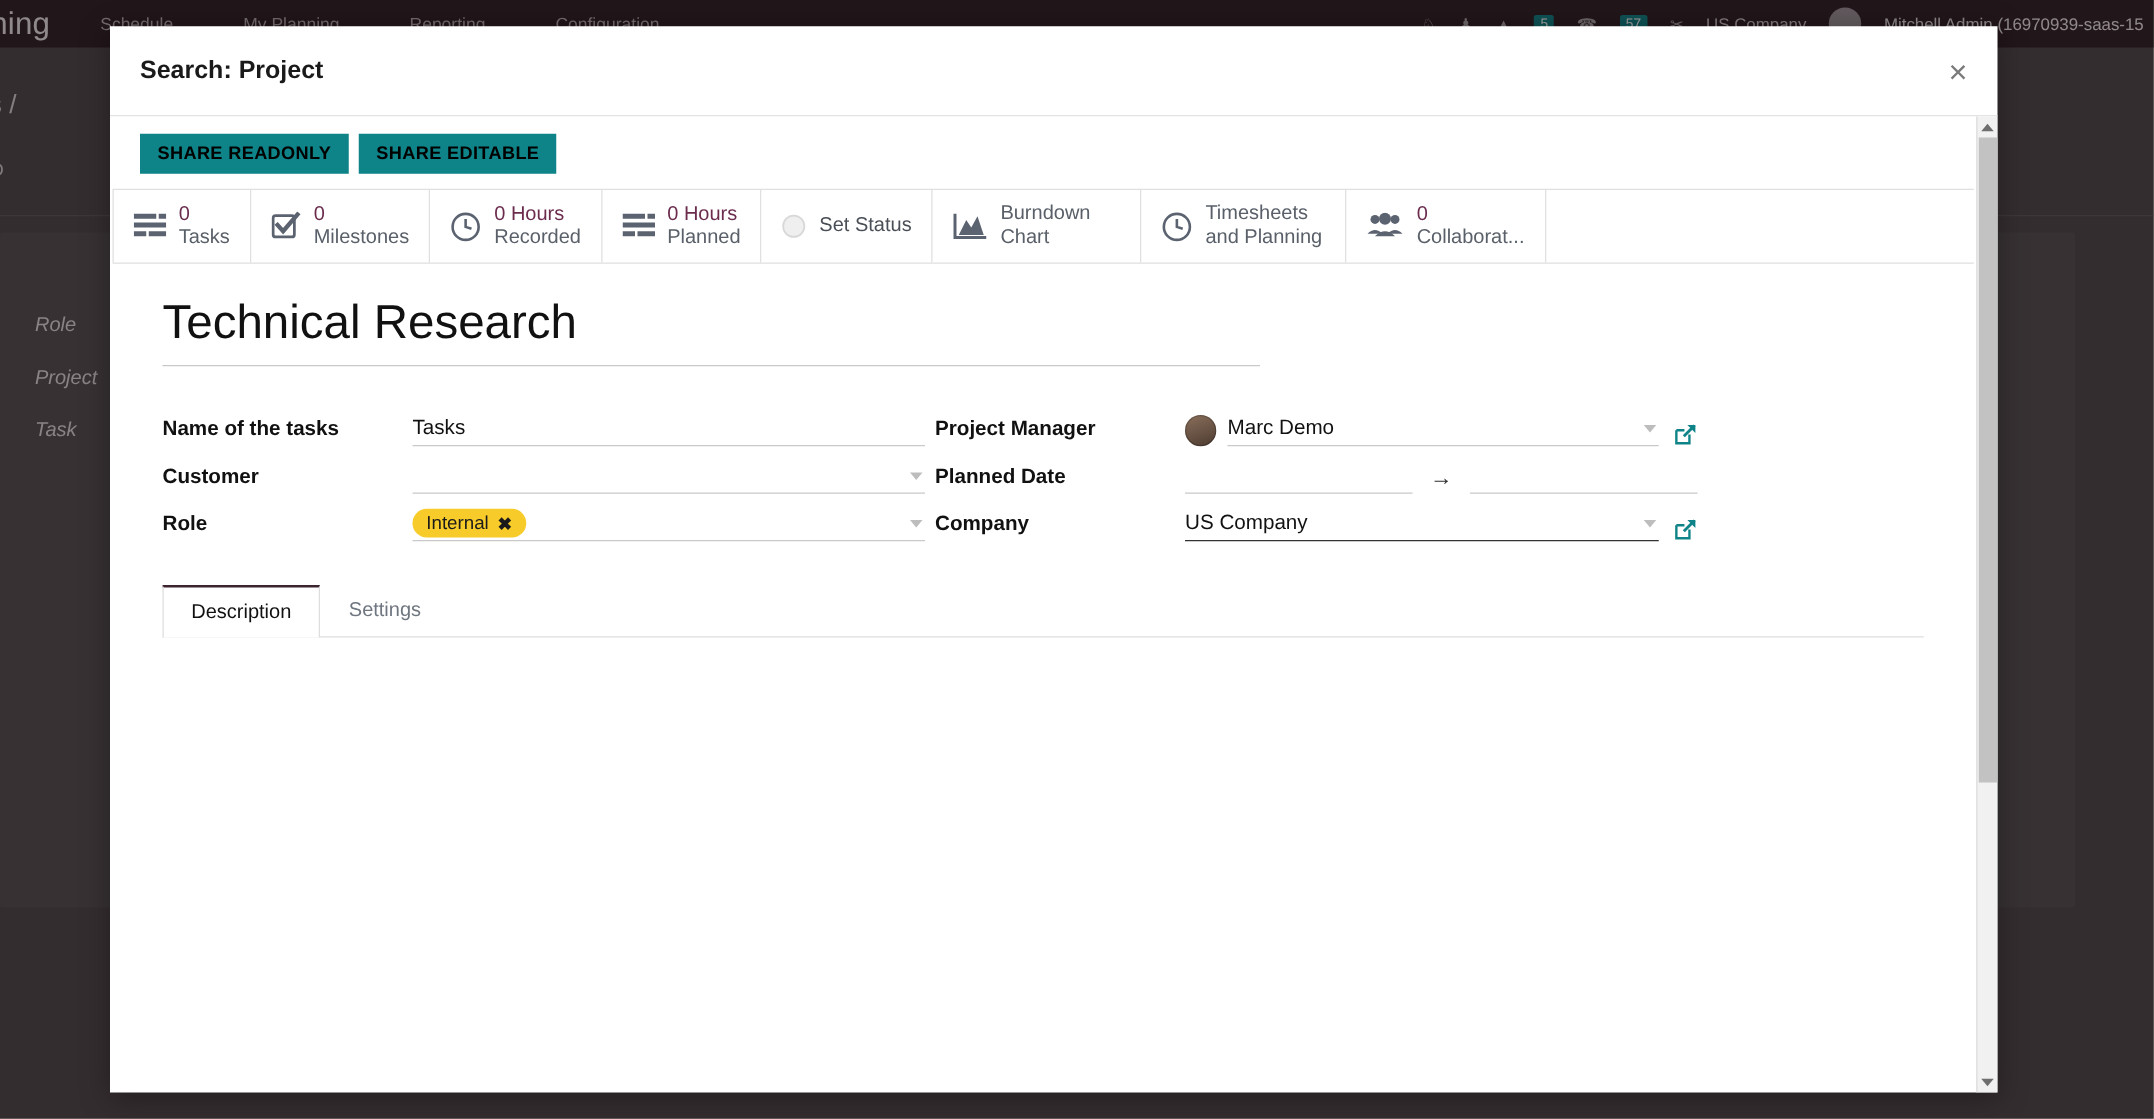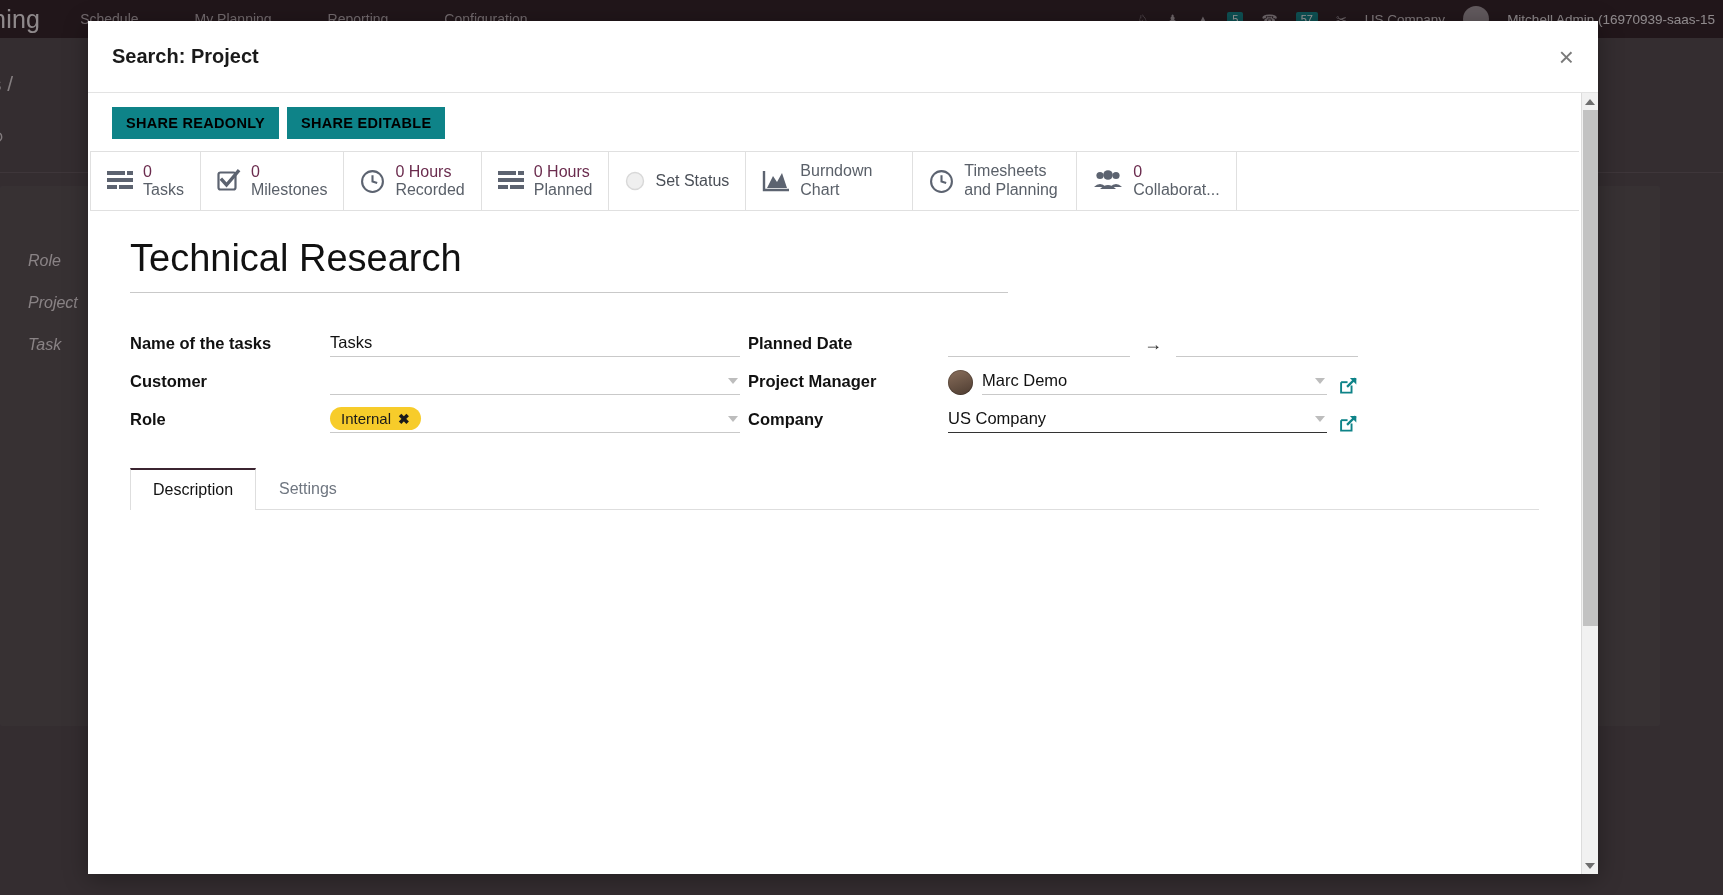--- a/index.html
+++ b/index.html
@@ -392,46 +392,46 @@
                 </span>
                 <span class="caret"></span>
               </span>
             </div>
 
           </div>
 
           <div class="col right">
 
             <div class="frow">
-              <span class="flabel">Planned Date</span>
-              <span class="date-pair">
-                <span class="date-box"></span>
-                <span class="date-arrow">→</span>
-                <span class="date-box"></span>
-              </span>
-            </div>
-
-            <div class="frow">
               <span class="flabel">Project Manager</span>
               <span class="avatar-sm"></span>
               <span class="fval">
                 <span>Marc Demo</span>
                 <span class="caret"></span>
               </span>
               <span class="ext-link">
                 <svg width="19" height="19" viewBox="0 0 20 20">
                     <path d="M2.2 6.5 L2.2 17.5 L13.2 17.5 L13.2 10" fill="none" stroke="#0e8388" stroke-width="2"></path>
                     <path d="M2.2 6.5 L9 6.5" fill="none" stroke="#0e8388" stroke-width="2"></path>
                     <path d="M8.5 11.5 L17.5 2.5" stroke="#0e8388" stroke-width="2.4"></path>
                     <path d="M11.5 2.2 L18.2 2.2 L18.2 8.9 Z" fill="#0e8388"></path>
                   </svg>
               </span>
             </div>
 
             <div class="frow">
+              <span class="flabel">Planned Date</span>
+              <span class="date-pair">
+                <span class="date-box"></span>
+                <span class="date-arrow">→</span>
+                <span class="date-box"></span>
+              </span>
+            </div>
+
+            <div class="frow">
               <span class="flabel">Company</span>
               <span class="fval dark">
                 <span>US Company</span>
                 <span class="caret"></span>
               </span>
               <span class="ext-link">
                 <svg width="19" height="19" viewBox="0 0 20 20">
                     <path d="M2.2 6.5 L2.2 17.5 L13.2 17.5 L13.2 10" fill="none" stroke="#0e8388" stroke-width="2"></path>
                     <path d="M2.2 6.5 L9 6.5" fill="none" stroke="#0e8388" stroke-width="2"></path>
                     <path d="M8.5 11.5 L17.5 2.5" stroke="#0e8388" stroke-width="2.4"></path>

